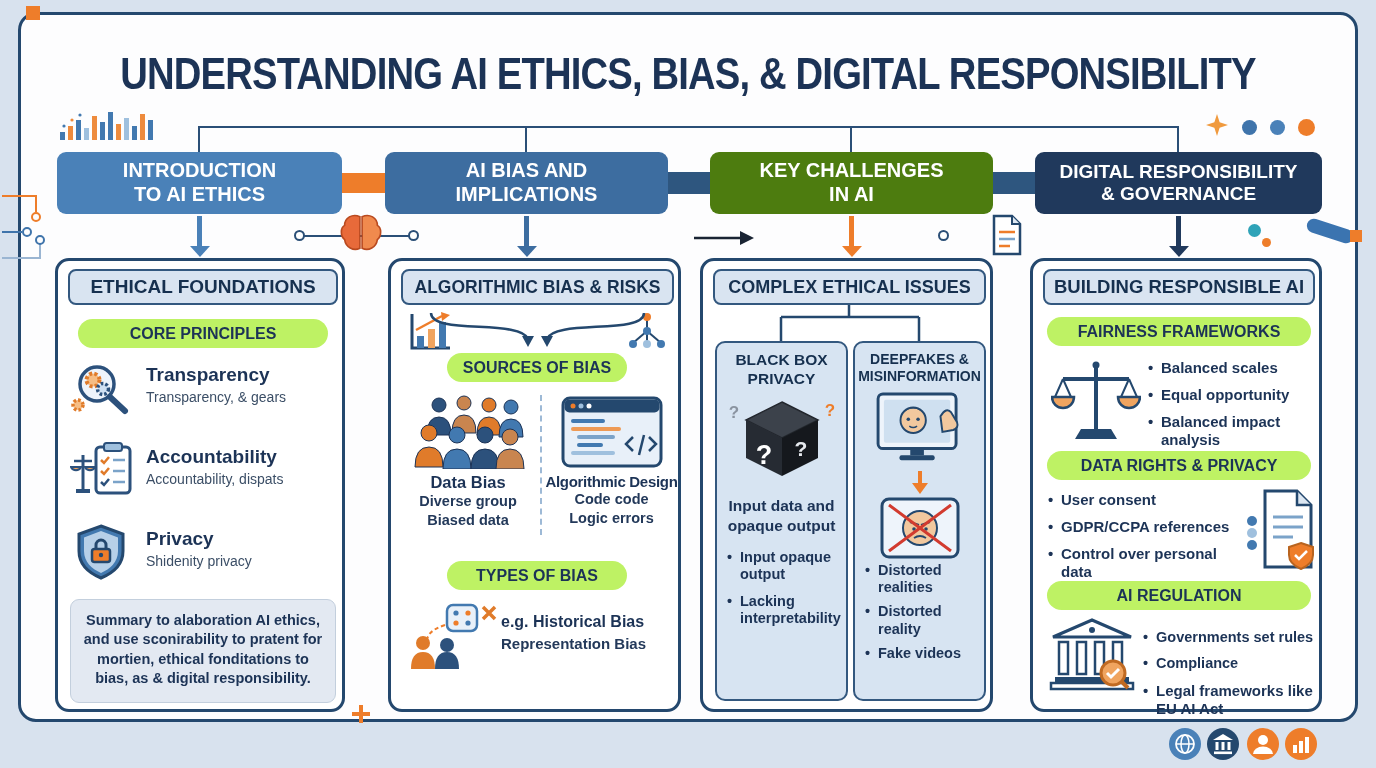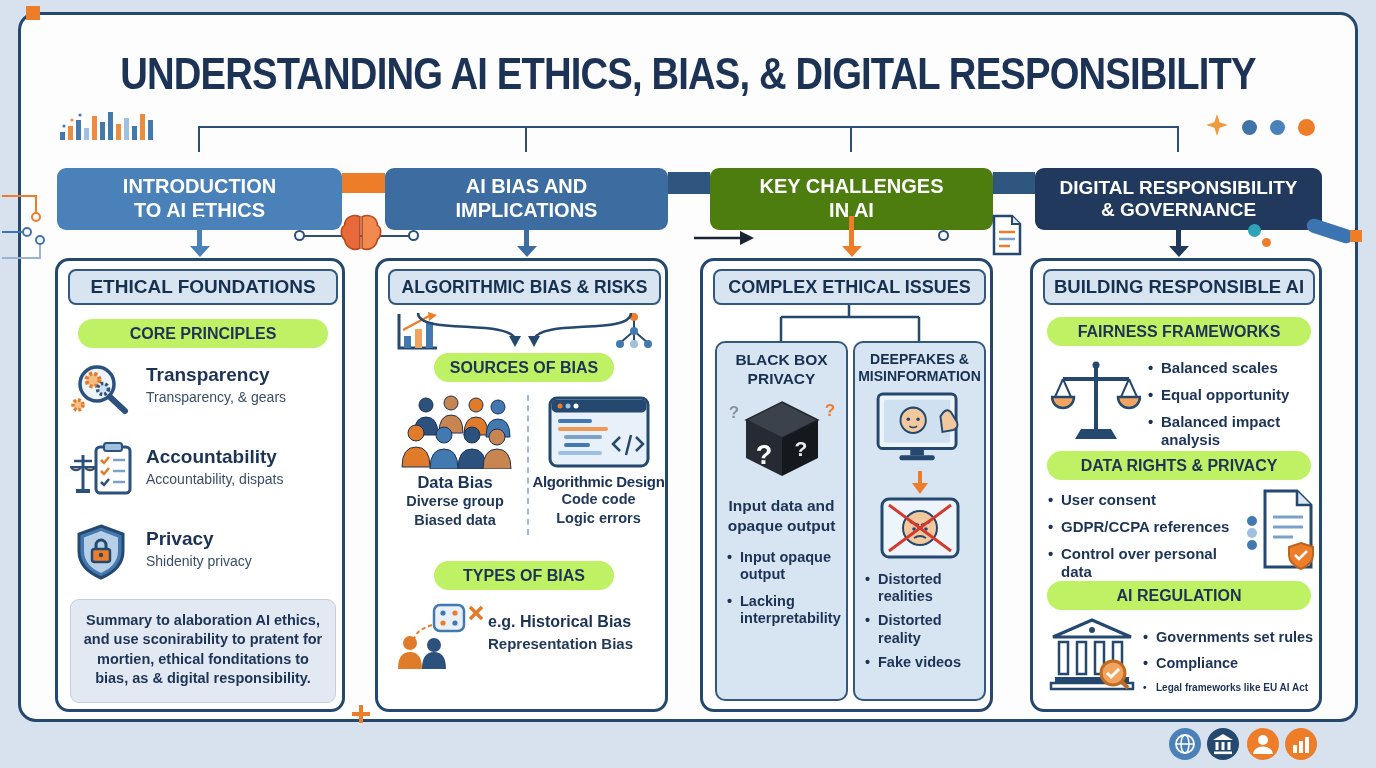--- a/index.html
+++ b/index.html
@@ -3,21 +3,21 @@
 <meta charset="utf-8">
 <style>
   *{margin:0;padding:0;box-sizing:border-box}
   html,body{width:1376px;height:768px}
   body{font-family:"Liberation Sans",sans-serif;background:#d8e2ee;overflow:hidden}
   .stage{position:relative;width:1376px;height:768px;background:#d8e2ee}
   .abs{position:absolute}
   .canvas{position:absolute;left:18px;top:12px;width:1340px;height:710px;background:#fdfdfe;border:3px solid #24486e;border-radius:18px}
   .title{position:absolute;top:48px;left:50%;transform:translateX(-50%) scaleX(.85);transform-origin:center;white-space:nowrap;
          font-size:45px;font-weight:bold;letter-spacing:-1px;color:#1c3356}
-  .hdr{position:absolute;top:168px;height:62px;border-radius:9px;display:flex;flex-direction:column;justify-content:center;align-items:center;
+  .hdr{position:absolute;top:152px;height:62px;border-radius:9px;display:flex;flex-direction:column;justify-content:center;align-items:center;
        color:#fff;font-weight:bold;font-size:20px;line-height:1.18;}
   .hline{position:absolute;background:#2b4f77}
   .conn{position:absolute}
   .varrow{position:absolute;width:5px;top:216px;height:30px}
   .varrow::after{content:"";position:absolute;top:100%;left:50%;transform:translateX(-50%);border:10px solid transparent;border-top:11px solid;border-bottom:none}
   .a-blue{background:#4a81b8}.a-blue::after{border-top-color:#4a81b8}
   .a-steel{background:#3d6da0}.a-steel::after{border-top-color:#3d6da0}
   .a-orange{background:#ee7d2a}.a-orange::after{border-top-color:#ee7d2a}
   .a-navy{background:#20395c}.a-navy::after{border-top-color:#20395c}
   .col{position:absolute;top:258px;height:454px;background:#fff;border:3px solid #24486e;border-radius:14px}
@@ -192,21 +192,21 @@
     <div class="abs" style="left:88px;top:268px;width:190px">
       <div class="itm-t">Privacy</div>
       <div class="itm-s">Shidenity privacy</div>
     </div>
 
     <div class="summary" style="left:12px;top:338px;width:266px;height:104px">
       <span>Summary to alaboration AI ethics, and use sconirability to pratent for mortien, ethical fonditations to bias, as &amp; digital responsibility.</span>
     </div>
   </div>
 
-  <div class="col" style="left:375px;width:293px">
+  <div class="col" style="left:388px;width:293px">
     <div class="sec-hdr" style="left:10px;top:8px;width:273px;font-size:17.5px">
       <span>ALGORITHMIC BIAS &amp; RISKS</span>
     </div>
 
     <svg class="abs" style="left:16px;top:50px" width="46" height="42" viewBox="0 0 46 42">
       <path d="M5 3 V37 H43" stroke="#24486e" stroke-width="3" fill="none"></path>
       <rect x="10" y="25" width="7" height="12" fill="#4279b0"></rect>
       <rect x="21" y="18" width="7" height="19" fill="#f0a45f"></rect>
       <rect x="32" y="11" width="7" height="26" fill="#4279b0"></rect>
       <path d="M9 19 L35 5" stroke="#ee7d2a" stroke-width="2.5"></path>
@@ -364,21 +364,21 @@
         <svg width="82" height="62" viewBox="0 0 82 62">
           <rect x="3" y="2" width="76" height="58" rx="7" fill="#eef4fb" stroke="#24486e" stroke-width="3"></rect>
           <circle cx="41" cy="31" r="17" fill="#f2c89e" stroke="#24486e" stroke-width="2"></circle>
           <path d="M31 25 l9 3 M51 25 l-9 3" stroke="#24486e" stroke-width="2"></path>
           <circle cx="35" cy="32" r="1.8" fill="#24486e"></circle>
             <circle cx="47" cy="32" r="1.8" fill="#24486e"></circle>
           <path d="M35 41 q6 -4 12 0" stroke="#24486e" stroke-width="1.8" fill="none"></path>
           <path d="M10 8 L72 54 M72 8 L10 54" stroke="#d23b2f" stroke-width="3"></path>
         </svg>
       </div>
-      <div style="padding:12px 10px 0">
+      <div style="padding:3px 10px 0">
         <div class="bullet" style="font-size:14.5px;margin-bottom:7px">Distorted realities</div>
         <div class="bullet" style="font-size:14.5px;margin-bottom:7px">Distorted reality</div>
         <div class="bullet" style="font-size:14.5px">Fake videos</div>
       </div>
     </div>
   </div>
 
   <div class="col" style="left:1030px;width:292px">
     <div class="sec-hdr" style="left:10px;top:8px;width:272px;font-size:18.5px">
       <span>BUILDING RESPONSIBLE AI</span>
@@ -436,21 +436,21 @@
       <rect x="64" y="25" width="9" height="32" fill="#fff" stroke="#24486e" stroke-width="2.5"></rect>
       <rect x="6" y="60" width="74" height="6" fill="#24486e"></rect>
       <rect x="2" y="66" width="82" height="6" fill="#fff" stroke="#24486e" stroke-width="2.5"></rect>
       <circle cx="64" cy="56" r="12" fill="#f0a45f" stroke="#c06a22" stroke-width="3"></circle>
       <path d="M58 56 l4 4 8 -8" stroke="#fff" stroke-width="3" fill="none"></path>
       <line x1="73" y1="65" x2="79" y2="71" stroke="#c06a22" stroke-width="4"></line>
     </svg>
     <div class="abs" style="left:110px;top:368px;width:178px">
       <div class="bullet" style="font-size:14.5px">Governments set rules</div>
       <div class="bullet" style="font-size:14.5px">Compliance</div>
-      <div class="bullet" style="font-size:10px">Legal frameworks like EU AI Act</div>
+      <div class="bullet" style="font-size:15px">Legal frameworks like EU AI Act</div>
     </div>
   </div>
 
   <svg class="abs" style="left:352px;top:705px" width="18" height="18" viewBox="0 0 18 18">
     <rect x="7" y="0" width="4" height="18" fill="#ee7d2a"></rect>
       <rect x="0" y="7" width="18" height="4" fill="#ee7d2a"></rect>
   </svg>
 
   <svg class="abs" style="left:1168px;top:727px" width="34" height="34" viewBox="0 0 34 34">
     <circle cx="17" cy="17" r="16" fill="#4a81b8"></circle>

